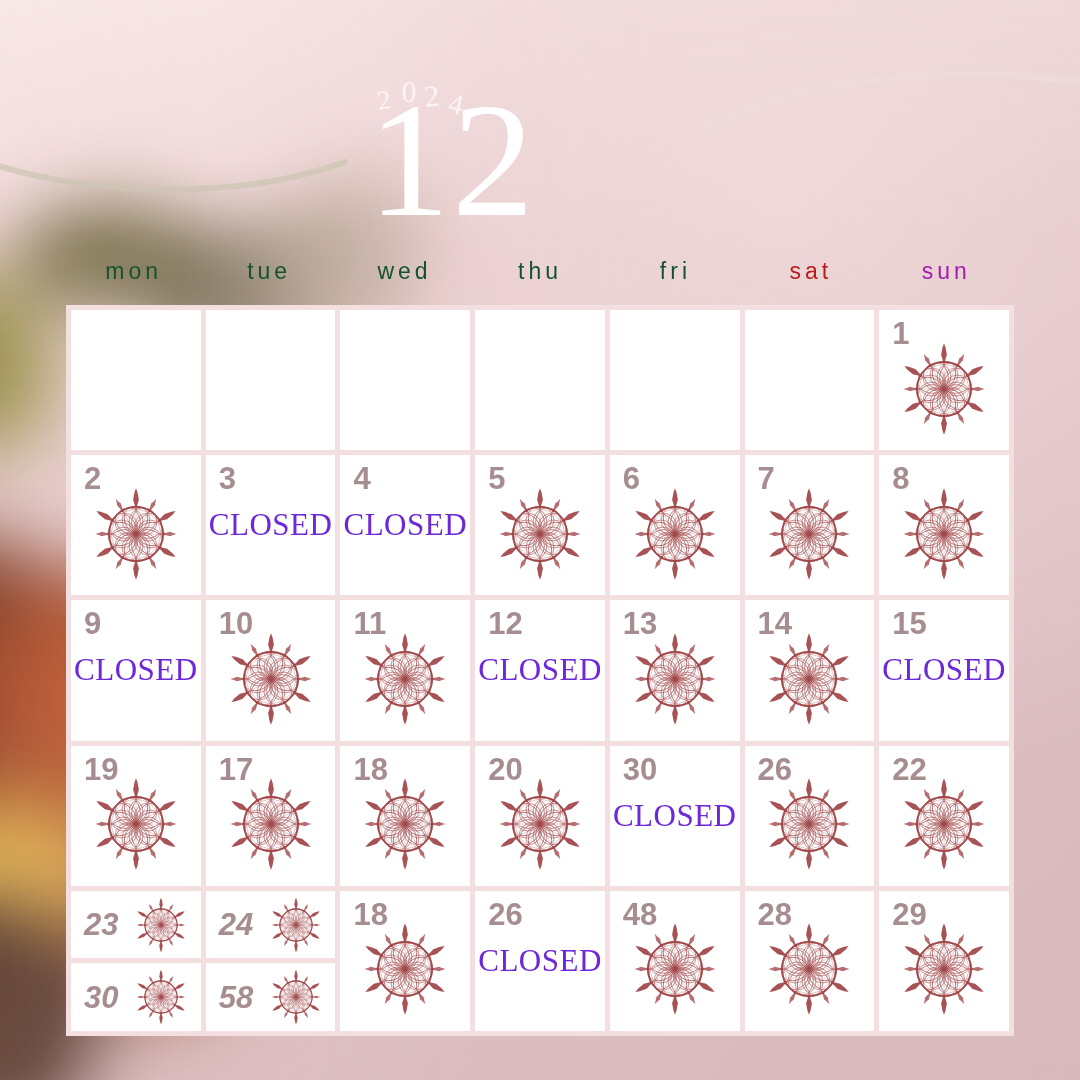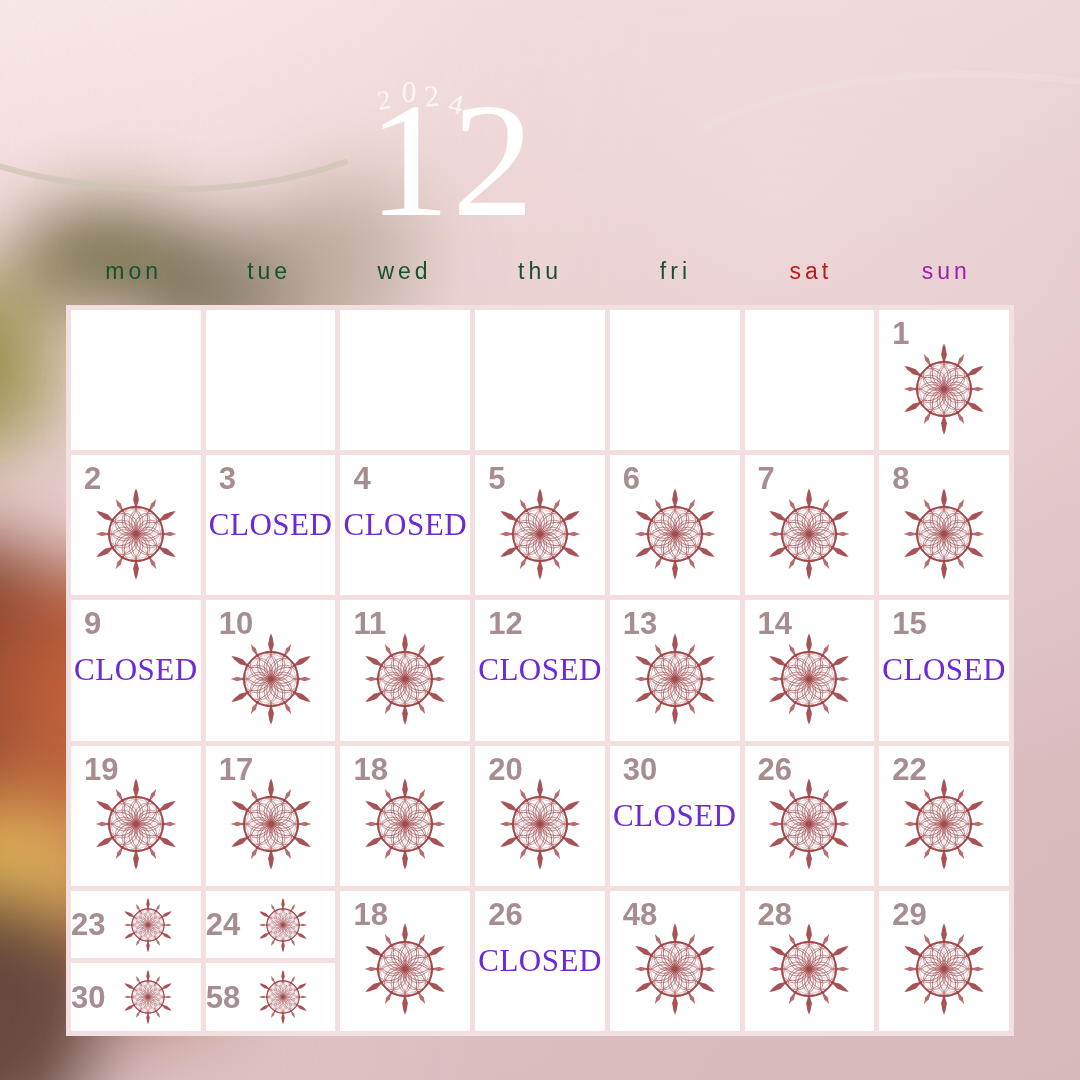--- a/index.html
+++ b/index.html
@@ -199,21 +199,23 @@
     flex-direction: column;
     gap: 5px;
     padding: 0;
   }
   .subcell {
     background: #ffffff;
     flex: 1 1 0;
     position: relative;
     display: flex;
     align-items: center;
+    padding-left: 13px;
     box-sizing: border-box;
+    font-style: italic;
   }
   .subcell .sub-num {
     font-size: 31px;
     font-weight: bold;
     color: #a68d90;
     line-height: 1;
   }
   .subcell .ornament-sm {
     width: 62px; height: 62px;
     margin-left: 12px;

